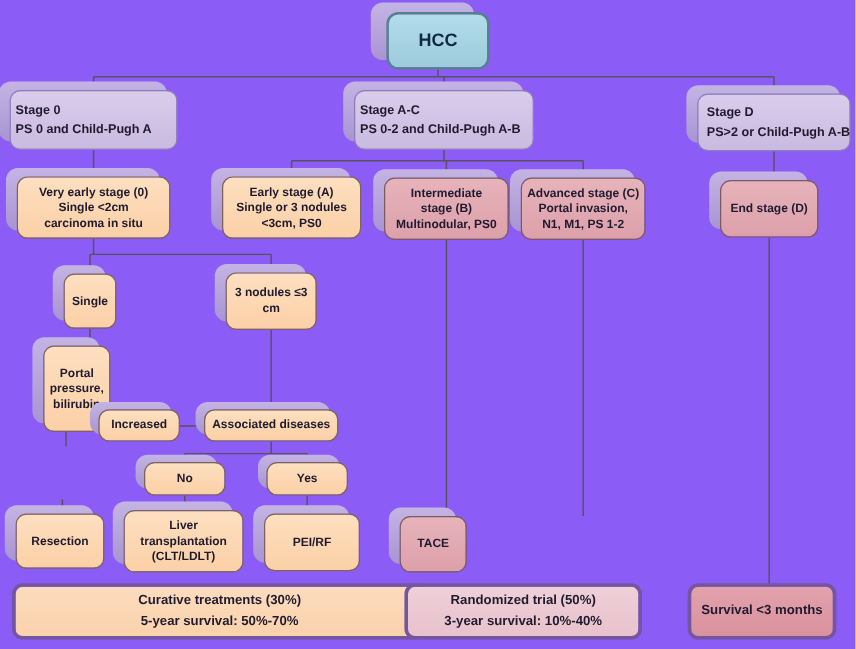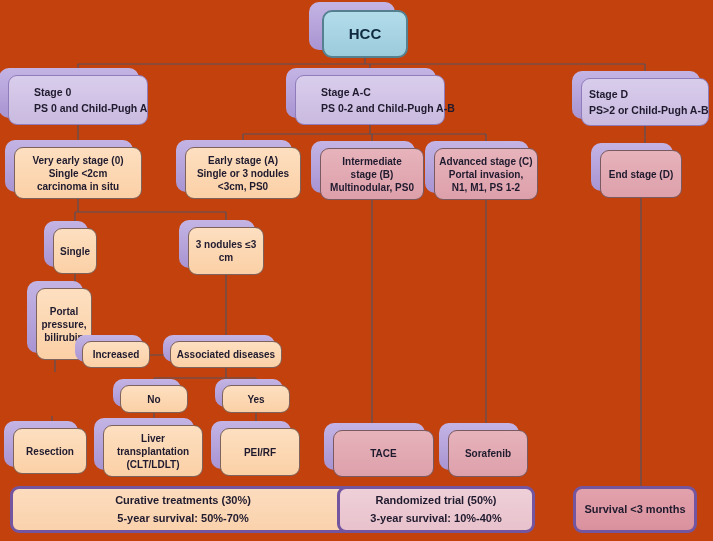--- a/index.html
+++ b/index.html
@@ -1,36 +1,36 @@
 <!DOCTYPE html>
 <html><head>
 <meta charset="utf-8">
 <style>
   html,body{margin:0;padding:0;background:#ffffff;}
   .canvas{
-    position:relative;width:713px;height:541px;background:#c2410c;overflow:hidden;
+    position:relative;width:713px;height:541px;background:#8b5cf6;overflow:hidden;
     font-family:"Liberation Sans",sans-serif;
   }
   svg.wires{position:absolute;left:0;top:0;z-index:0;}
   .node{position:absolute;z-index:1;}
   .node .shadow{
     position:absolute;left:-9px;top:-7px;width:100%;height:100%;
     background:linear-gradient(180deg,#c4b4e4,#a894d2);
     border-radius:10px;z-index:1;
   }
   .node .face{
     position:relative;z-index:2;width:100%;height:100%;box-sizing:border-box;
     display:flex;flex-direction:column;align-items:center;justify-content:center;
     border-radius:9px;text-align:center;
     color:#1f1a2e;font-weight:700;line-height:1.3;
   }
   .ln{white-space:nowrap;}
   
   .hcc .face{background:linear-gradient(180deg,#b3dcea,#9ccbdc);border:2px solid #54808f;color:#0f2a40;font-size:15px;border-radius:10px;}
-  .stage .face{background:linear-gradient(180deg,#d9cdec,#c9badf);border:1.5px solid #8f7cba;align-items:flex-start;text-align:left;padding-left:25px;font-size:10.5px;line-height:1.55;}
+  .stage .face{background:linear-gradient(180deg,#d9cdec,#c9badf);border:1.5px solid #8f7cba;align-items:flex-start;text-align:left;padding-left:4px;font-size:10.5px;line-height:1.55;}
   .peach .face{background:linear-gradient(180deg,#fddfc0,#fbd0a6);border:1.5px solid #7d635b;font-size:10px;}
   .pink .face{background:linear-gradient(180deg,#e7b3bb,#dda0ab);border:1.5px solid #7a5a60;font-size:10px;}
   .summary .face{border:3px solid #7456a0;border-radius:9px;font-size:11px;line-height:1.6;}
   .summary.cur .face{background:linear-gradient(180deg,#fcdcbe,#fad2ac);}
   .summary.rand .face{background:linear-gradient(180deg,#efd0d8,#e8c2cc);}
   .summary.symp .face{background:linear-gradient(180deg,#e2a2ac,#da919e);}
 </style>
 </head>
 <body>
 
@@ -196,33 +196,27 @@
     </div>
   </div>
 
   <div class="node peach" style="left:220px;top:428px;width:80px;height:48px">
     <div class="shadow"></div>
     <div class="face">
       <div class="ln">PEI/RF</div>
     </div>
   </div>
 
-  <div class="node pink" style="left:333px;top:430px;width:101px;height:47px">
+  <div class="node pink" style="left:333px;top:430px;width:56px;height:47px">
     <div class="shadow"></div>
     <div class="face">
       <div class="ln">TACE</div>
     </div>
   </div>
 
-  <div class="node pink" style="left:448px;top:430px;width:80px;height:47px">
-    <div class="shadow"></div>
-    <div class="face">
-      <div class="ln">Sorafenib</div>
-    </div>
-  </div>
 
   <div class="node summary cur" style="left:10px;top:486px;width:346px;height:47px">
 
     <div class="face">
       <div class="ln">Curative treatments (30%)</div>
       <div class="ln">5-year survival: 50%-70%</div>
     </div>
   </div>
 
   <div class="node summary rand" style="left:337px;top:486px;width:198px;height:47px">

